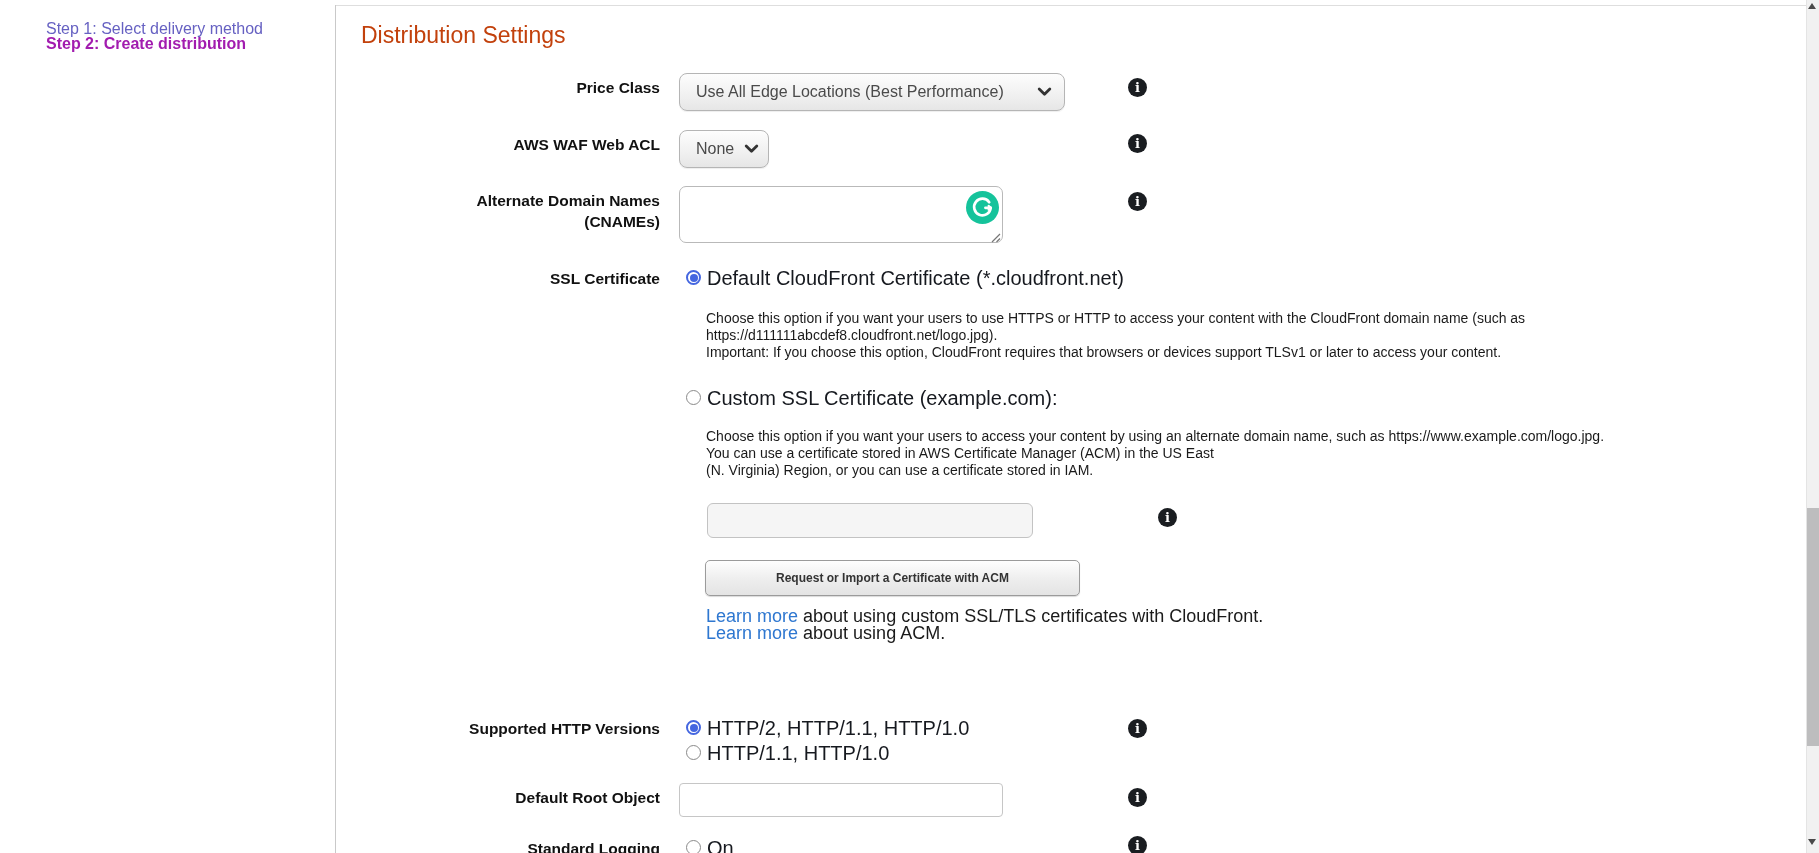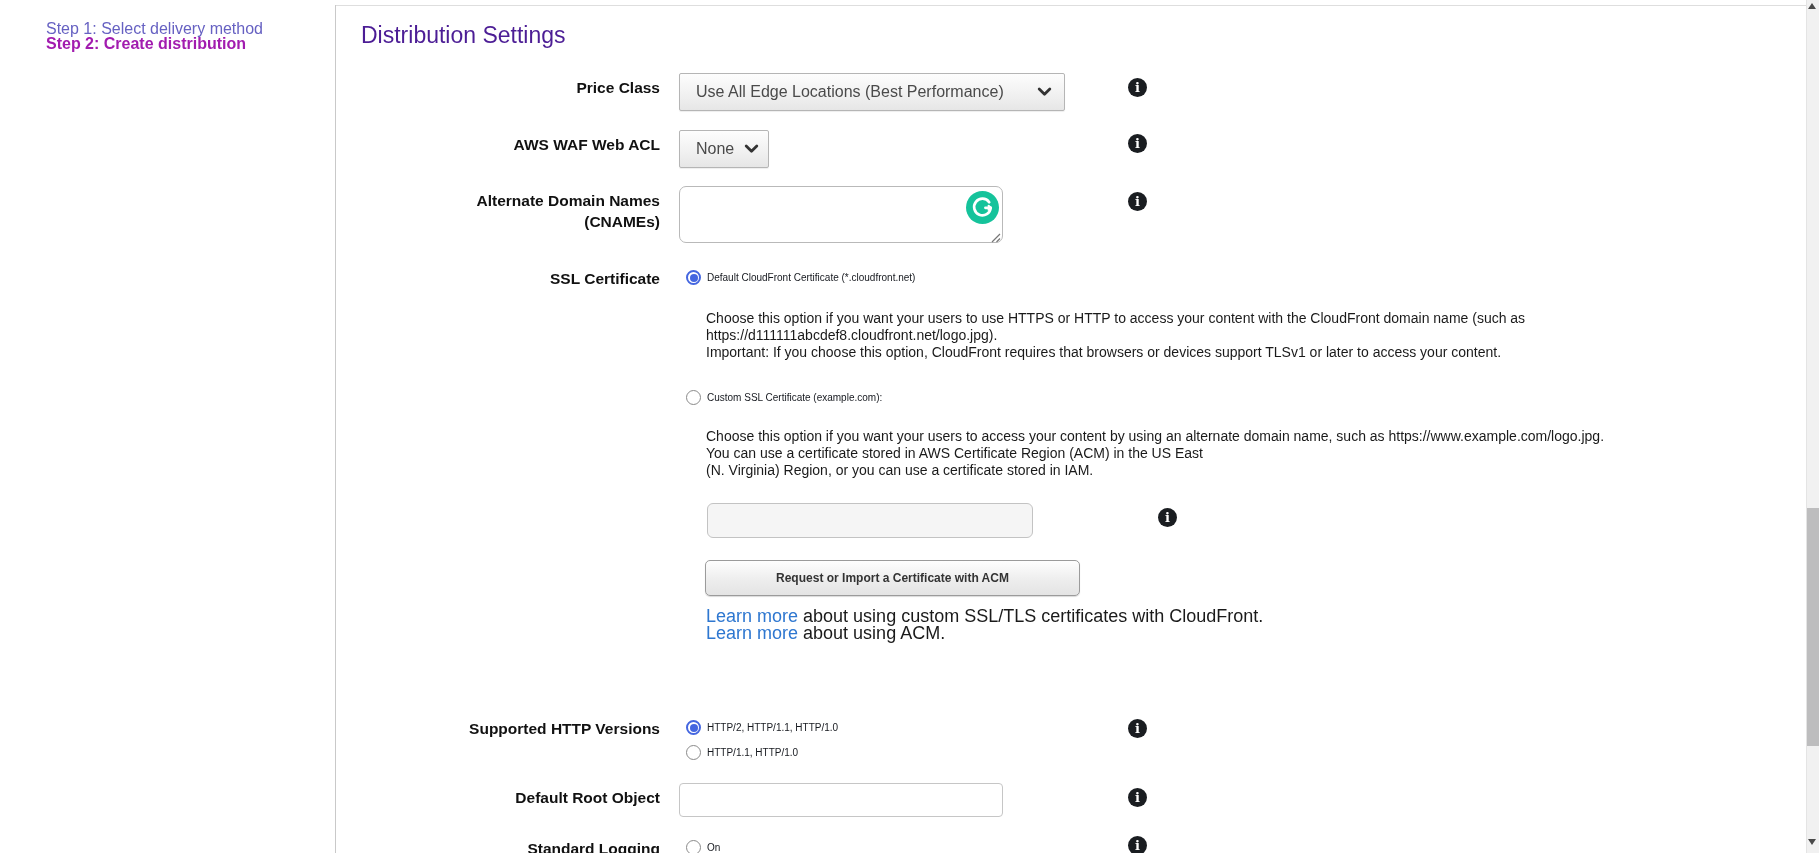--- a/index.html
+++ b/index.html
@@ -8,28 +8,28 @@
 
   
   .step-link{position:absolute;left:46px;font-size:16px;text-decoration:none;cursor:pointer;white-space:nowrap;}
   .step1{top:20px;color:#6661c2;}
   .step2{top:35px;color:#a21caf;font-weight:bold;}
 
   
   .vline{position:absolute;left:335px;top:5px;width:1px;height:848px;background:#c9c9c9;}
   .topline{position:absolute;left:336px;top:5px;width:1470px;height:1px;background:#dedede;}
 
-  .page-title{position:absolute;left:361px;top:22px;font-size:23px;font-weight:400;color:#4c1d95;white-space:nowrap;}
+  .page-title{position:absolute;left:361px;top:22px;font-size:23px;font-weight:400;color:#c2410c;white-space:nowrap;}
 
   
   .lbl{position:absolute;left:336px;width:324px;text-align:right;font-size:15.5px;font-weight:bold;color:#111;line-height:17px;white-space:nowrap;}
 
   
   .dd{position:absolute;box-sizing:border-box;display:flex;align-items:center;gap:10px;
-      background:linear-gradient(#fdfdfd,#efefef 65%,#e6e6e6);border:1px solid #b5b5b5;border-radius:2px;
+      background:linear-gradient(#fdfdfd,#efefef 65%,#e6e6e6);border:1px solid #b5b5b5;border-radius:8px;
       padding:0 12px 0 16px;cursor:pointer;box-shadow:0 1px 1px rgba(0,0,0,.07);}
   .dd-text{font-size:16px;color:#4a4a4a;white-space:nowrap;}
   .chev{display:flex;align-items:center;margin-left:auto;}
 
   
   .info{position:absolute;width:19px;height:19px;border-radius:50%;background:#1a1d21;color:#fff;
         display:flex;align-items:center;justify-content:center;cursor:pointer;}
   .info span{font-family:"DejaVu Serif",serif;font-weight:bold;font-size:13px;line-height:1;transform:translateY(-0.5px);}
 
   
@@ -41,21 +41,21 @@
               background:#f5f5f5;border:1px solid #c3c3c3;border-radius:6px;outline:none;font-size:15px;padding:0 10px;}
   .root-input{position:absolute;left:679px;top:783px;width:324px;height:34px;box-sizing:border-box;
               background:#fff;border:1px solid #c6c6c6;border-radius:4px;outline:none;font-size:15px;padding:0 10px;}
 
   
   .opt{position:absolute;display:flex;align-items:flex-start;gap:6px;cursor:pointer;}
   .radio{flex:0 0 auto;width:15px;height:15px;margin-top:1px;border-radius:50%;background:#fff;
          border:1px solid #8a8a8a;box-sizing:border-box;position:relative;}
   .radio.checked{border:2px solid #4466e0;}
   .radio.checked::after{content:"";position:absolute;inset:1.5px;border-radius:50%;background:#4466e0;}
-  .opt-text{font-size:10px;color:#16191f;line-height:18px;white-space:nowrap;}
+  .opt-text{font-size:20px;color:#16191f;line-height:18px;white-space:nowrap;}
 
   .desc{position:absolute;font-size:14px;color:#1a1a1a;line-height:17.2px;white-space:nowrap;margin-top:8px;}
 
   .acm{position:absolute;left:705px;top:560px;width:375px;height:36px;box-sizing:border-box;
        background:linear-gradient(#fefefe,#ececec 60%,#e4e4e4);border:1px solid #9b9b9b;border-radius:5px;
        font-family:"Liberation Sans",sans-serif;font-size:12px;font-weight:bold;color:#333;cursor:pointer;
        box-shadow:0 1px 1px rgba(0,0,0,.15);}
   .learn{position:absolute;font-size:18px;color:#1a1a1a;line-height:17px;white-space:nowrap;}
   .learn a{color:#2e77d0;text-decoration:none;cursor:pointer;}
 
@@ -136,21 +136,21 @@
     <div>https://d111111abcdef8.cloudfront.net/logo.jpg).</div>
     <div>Important: If you choose this option, CloudFront requires that browsers or devices support TLSv1 or later to access your content.</div>
   </div>
 
   <div class="opt" style="left:686px;top:389px">
     <span class="radio"></span>
     <span class="opt-text">Custom SSL Certificate (example.com):</span>
   </div>
   <div class="desc" style="left:706px;top:420px">
     <div>Choose this option if you want your users to access your content by using an alternate domain name, such as https://www.example.com/logo.jpg.</div>
-    <div>You can use a certificate stored in AWS Certificate Region (ACM) in the US East</div>
+    <div>You can use a certificate stored in AWS Certificate Manager (ACM) in the US East</div>
     <div>(N. Virginia) Region, or you can use a certificate stored in IAM.</div>
   </div>
 
   <input class="cert-input" value="" style="">
   <div class="info" style="left:1158px;top:508px">
       <span>i</span>
     </div>
 
   <button class="acm">Request or Import a Certificate with ACM</button>
 

